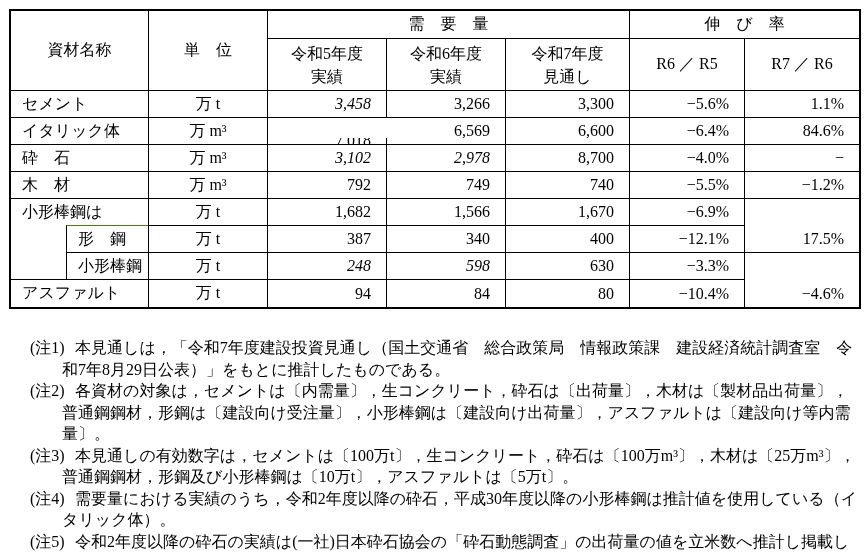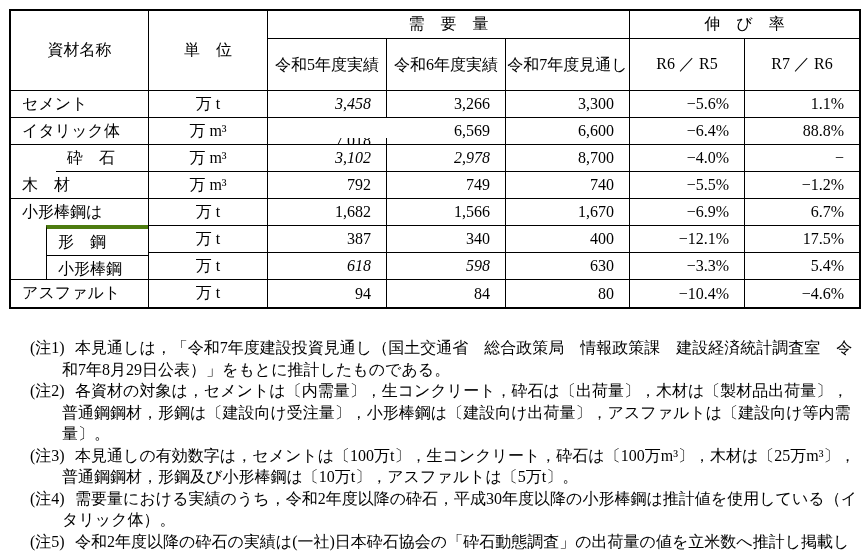--- a/index.html
+++ b/index.html
@@ -28,41 +28,41 @@
     border-right: 1px solid #000;
     border-bottom: 1px solid #000;
     display: flex;
     align-items: center;
     overflow: hidden;
     white-space: nowrap;
   }
   .cell.no-r { border-right: none; }
   .cell.no-b { border-bottom: none; }
   .cell.center { justify-content: center; text-align: center; }
-  .cell.col2lines { flex-direction: row; justify-content: center; line-height: 23px; }
+  .cell.col2lines { flex-direction: column; justify-content: center; line-height: 23px; }
   .cell.name { padding-left: 11px; }
   .cell.num { justify-content: flex-end; padding-right: 15px; }
   .est { font-style: italic; }
   
   .steel-cell {
     border-right: 1px solid #000;
     border-bottom: 1px solid #000;
     display: block;
     padding: 0;
   }
   .steel-main {
     height: 26px;
     line-height: 26px;
     padding-left: 11px;
     white-space: nowrap;
   }
   .steel-sub {
-    margin-left: 35px;
+    margin-left: 55px;
     height: 54px;
-    border-top: 4px solid #4d7c0f;
+    border-top: 1px solid #4d7c0f;
     border-left: 1px solid #000;
   }
   .steel-subrow {
     height: 26px;
     line-height: 26px;
     padding-left: 11px;
     white-space: nowrap;
   }
   .steel-subrow + .steel-subrow { border-top: 1px solid #000; height: 27px; line-height: 26px; }
   
@@ -104,23 +104,23 @@
     <div class="cell num" style="grid-column:5; grid-row:3;">3,300</div>
     <div class="cell num" style="grid-column:6; grid-row:3;">−5.6%</div>
     <div class="cell num no-r" style="grid-column:7; grid-row:3;">1.1%</div>
 
     <div class="cell name" style="grid-column:1; grid-row:4;">イタリック体</div>
     <div class="cell center" style="grid-column:2; grid-row:4;">万 m³</div>
     <div class="cell num" style="grid-column:3; grid-row:4;margin-top:20px;">7,018</div>
     <div class="cell num" style="grid-column:4; grid-row:4;">6,569</div>
     <div class="cell num" style="grid-column:5; grid-row:4;">6,600</div>
     <div class="cell num" style="grid-column:6; grid-row:4;">−6.4%</div>
-    <div class="cell num no-r" style="grid-column:7; grid-row:4;">88.8%</div>
+    <div class="cell num no-r" style="grid-column:7; grid-row:4;">84.6%</div>
 
-    <div class="cell name" style="grid-column:1; grid-row:5;margin-left:45px;">砕　石</div>
+    <div class="cell name" style="grid-column:1; grid-row:5;">砕　石</div>
     <div class="cell center" style="grid-column:2; grid-row:5;">万 m³</div>
     <div class="cell num est" style="grid-column:3; grid-row:5;">3,102</div>
     <div class="cell num est" style="grid-column:4; grid-row:5;">2,978</div>
     <div class="cell num" style="grid-column:5; grid-row:5;">8,700</div>
     <div class="cell num" style="grid-column:6; grid-row:5;">−4.0%</div>
     <div class="cell num no-r" style="grid-column:7; grid-row:5;">−</div>
 
     <div class="cell name" style="grid-column:1; grid-row:6;">木　材</div>
     <div class="cell center" style="grid-column:2; grid-row:6;">万 m³</div>
     <div class="cell num" style="grid-column:3; grid-row:6;">792</div>
@@ -135,35 +135,33 @@
         <div class="steel-subrow">形　鋼</div>
         <div class="steel-subrow">小形棒鋼</div>
       </div>
     </div>
 
     <div class="cell center" style="grid-column:2; grid-row:7;">万 t</div>
     <div class="cell num" style="grid-column:3; grid-row:7;">1,682</div>
     <div class="cell num" style="grid-column:4; grid-row:7;">1,566</div>
     <div class="cell num" style="grid-column:5; grid-row:7;">1,670</div>
     <div class="cell num" style="grid-column:6; grid-row:7;">−6.9%</div>
-    <div class="cell num no-r" style="grid-column:7; grid-row:7;">6.7%</div>
 
     <div class="cell center" style="grid-column:2; grid-row:8;">万 t</div>
     <div class="cell num" style="grid-column:3; grid-row:8;">387</div>
     <div class="cell num" style="grid-column:4; grid-row:8;text-align:center;">340</div>
     <div class="cell num" style="grid-column:5; grid-row:8;">400</div>
     <div class="cell num" style="grid-column:6; grid-row:8;">−12.1%</div>
     <div class="cell num no-r" style="grid-column:7; grid-row:8;">17.5%</div>
 
     <div class="cell center" style="grid-column:2; grid-row:9;">万 t</div>
-    <div class="cell num est" style="grid-column:3; grid-row:9;">618</div>
+    <div class="cell num est" style="grid-column:3; grid-row:9;">248</div>
     <div class="cell num est" style="grid-column:4; grid-row:9;">598</div>
     <div class="cell num" style="grid-column:5; grid-row:9;">630</div>
     <div class="cell num" style="grid-column:6; grid-row:9;">−3.3%</div>
-    <div class="cell num no-r" style="grid-column:7; grid-row:9;">5.4%</div>
 
     <div class="cell name no-b" style="grid-column:1; grid-row:10;">アスファルト</div>
     <div class="cell center no-b" style="grid-column:2; grid-row:10;">万 t</div>
     <div class="cell num no-b" style="grid-column:3; grid-row:10;">94</div>
     <div class="cell num no-b" style="grid-column:4; grid-row:10;">84</div>
     <div class="cell num no-b" style="grid-column:5; grid-row:10;">80</div>
     <div class="cell num no-b" style="grid-column:6; grid-row:10;">−10.4%</div>
     <div class="cell num no-b no-r" style="grid-column:7; grid-row:10;">−4.6%</div>
 
   </div>

